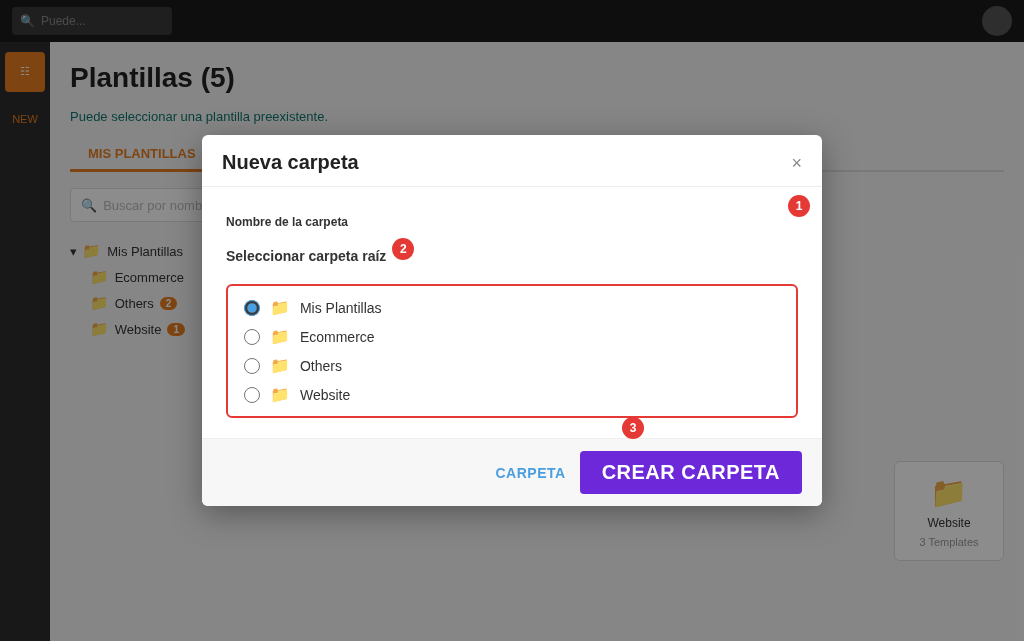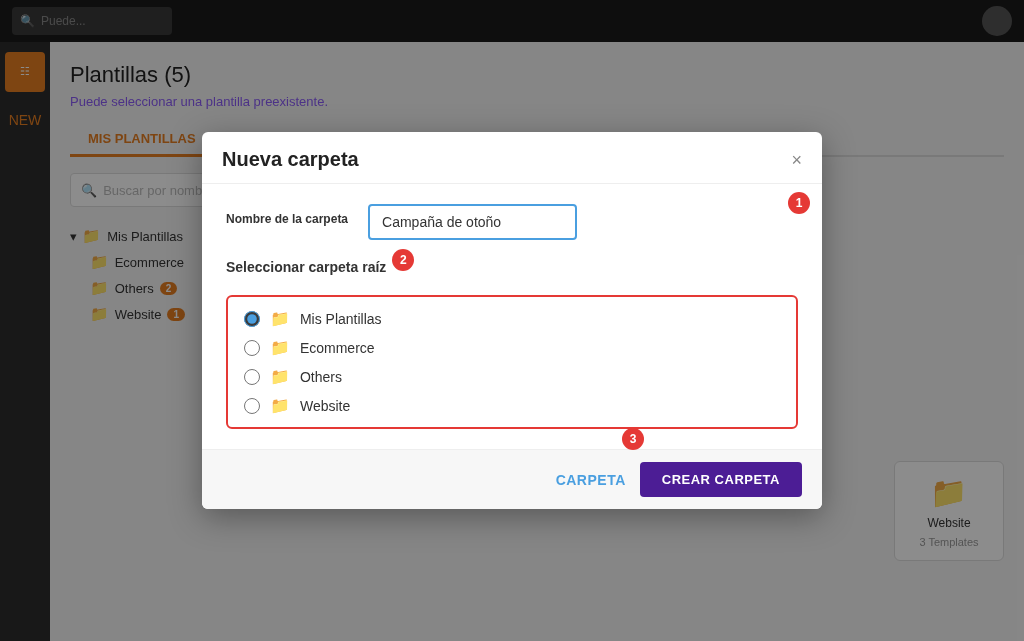--- a/index.html
+++ b/index.html
@@ -67,21 +67,21 @@
       border-radius: 4px;
       text-align: center;
       line-height: 1.2;
     }
     .sidebar-icon.active {
       background: #e67e22;
       color: white;
     }
     .sidebar-icon.new {
       color: #e67e22;
-      font-size: 14px;
+      font-size: 11px;
     }
 
     
     .main-content {
       position: absolute;
       left: 50px;
       top: 42px;
       right: 0;
       bottom: 0;
       background: #f5f5f5;
@@ -91,28 +91,28 @@
       display: flex;
       align-items: center;
       gap: 6px;
       font-size: 13px;
       color: #666;
       margin-bottom: 8px;
     }
     .breadcrumb .link { color: #e67e22; cursor: pointer; }
     .breadcrumb .separator { color: #999; }
     .page-title {
-      font-size: 22px;
-      font-weight: normal;
+      font-size: 28px;
+      font-weight: bold;
       color: #222;
-      margin-bottom: 6px;
+      margin-bottom: 15px;
     }
     .page-subtitle {
       font-size: 13px;
-      color: #8b5cf6;
+      color: #0f766e;
       margin-bottom: 14px;
     }
     .tabs-row {
       display: flex;
       gap: 0;
       border-bottom: 2px solid #ddd;
       margin-bottom: 16px;
     }
     .tab {
       padding: 8px 18px;
@@ -297,25 +297,25 @@
     .btn-cancel {
       background: none;
       border: none;
       color: #4a9fe0;
       font-size: 14px;
       font-weight: bold;
       cursor: pointer;
       letter-spacing: 0.5px;
     }
     .btn-create {
-      background: #4c1d95;
+      background: #6d28d9;
       border: none;
       border-radius: 4px;
       color: white;
-      font-size: 13px;
+      font-size: 20px;
       font-weight: bold;
       padding: 10px 22px;
       cursor: pointer;
       letter-spacing: 0.5px;
     }
 
     
     .step-badge {
       display: inline-flex;
       align-items: center;
@@ -428,21 +428,20 @@
       <button class="modal-close">×</button>
     </div>
 
     <div class="modal-body">
 
       <div class="form-row">
         <div class="form-label">
           <span>Nombre de la carpeta</span>
         </div>
         <div class="input-wrapper">
-          <input class="form-input" type="text" value="Campaña de otoño" style="">
           <span class="badge-on-input">
             <span class="step-badge">1</span>
           </span>
         </div>
       </div>
 
       <div>
         <div class="badge-on-section">
           <div class="form-section-label">Seleccionar carpeta raíz</div>
           <span class="step-badge">2</span>

